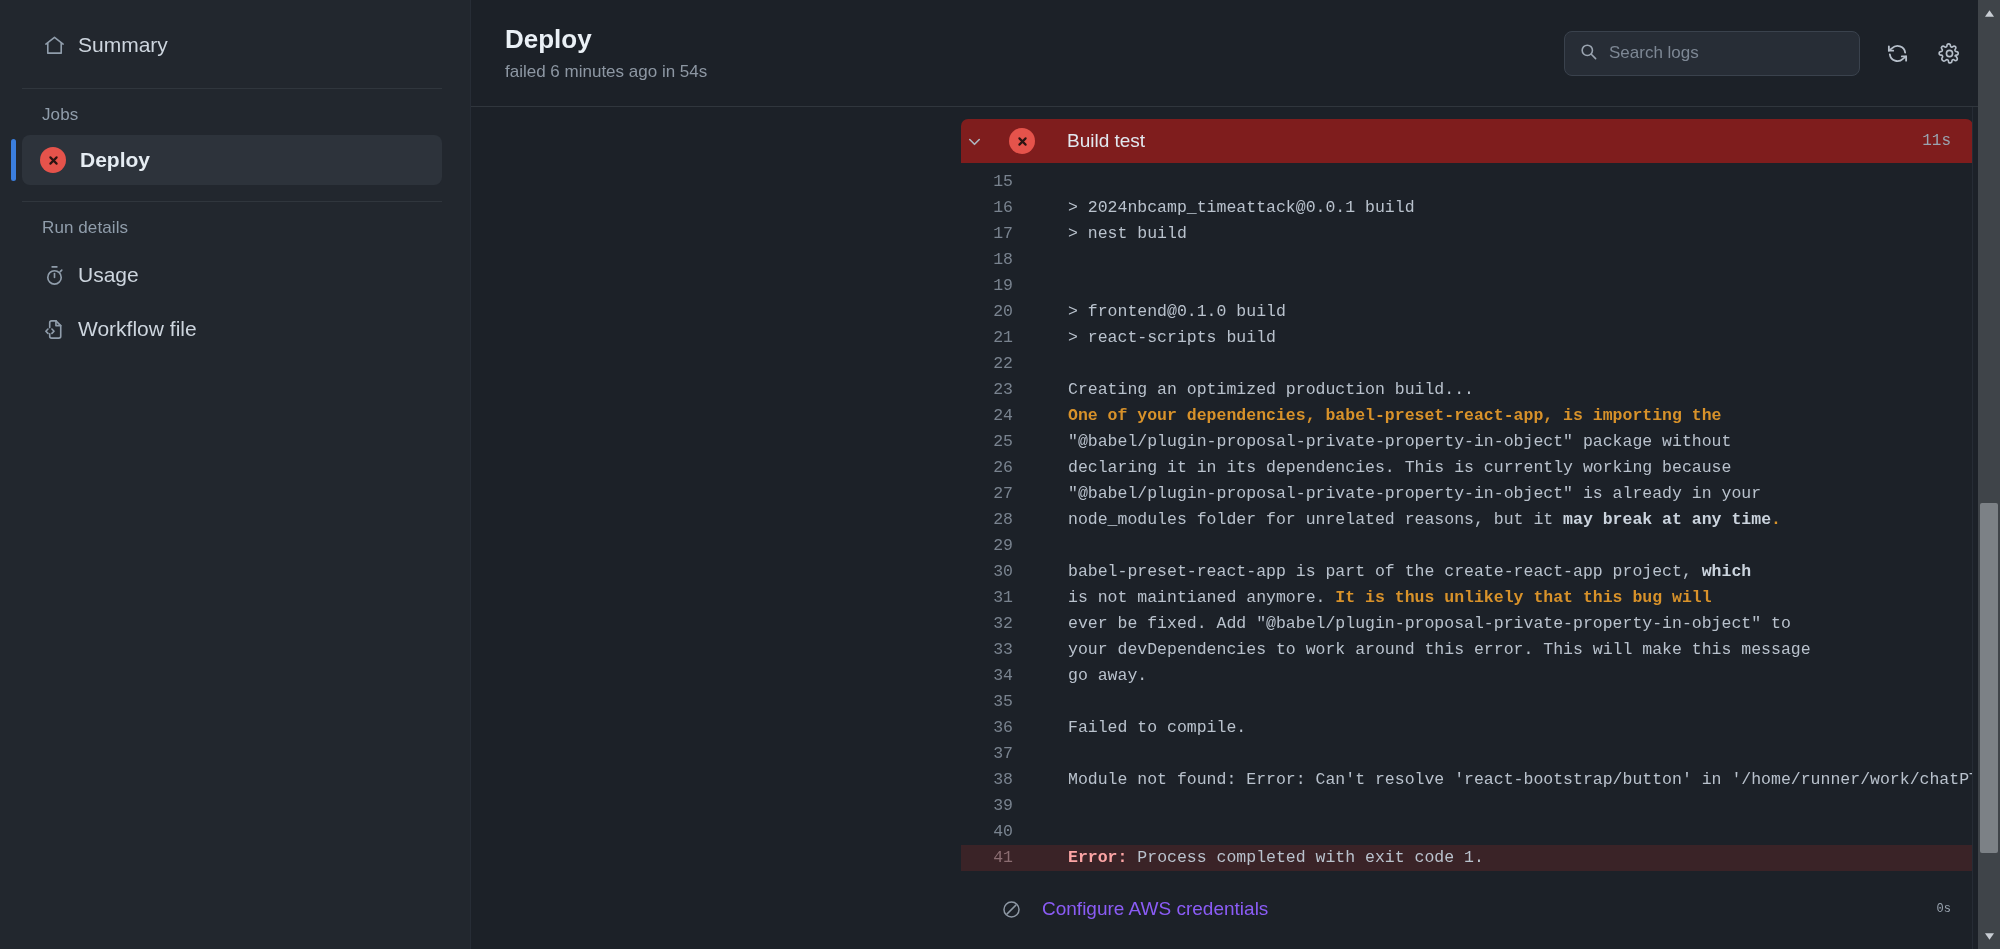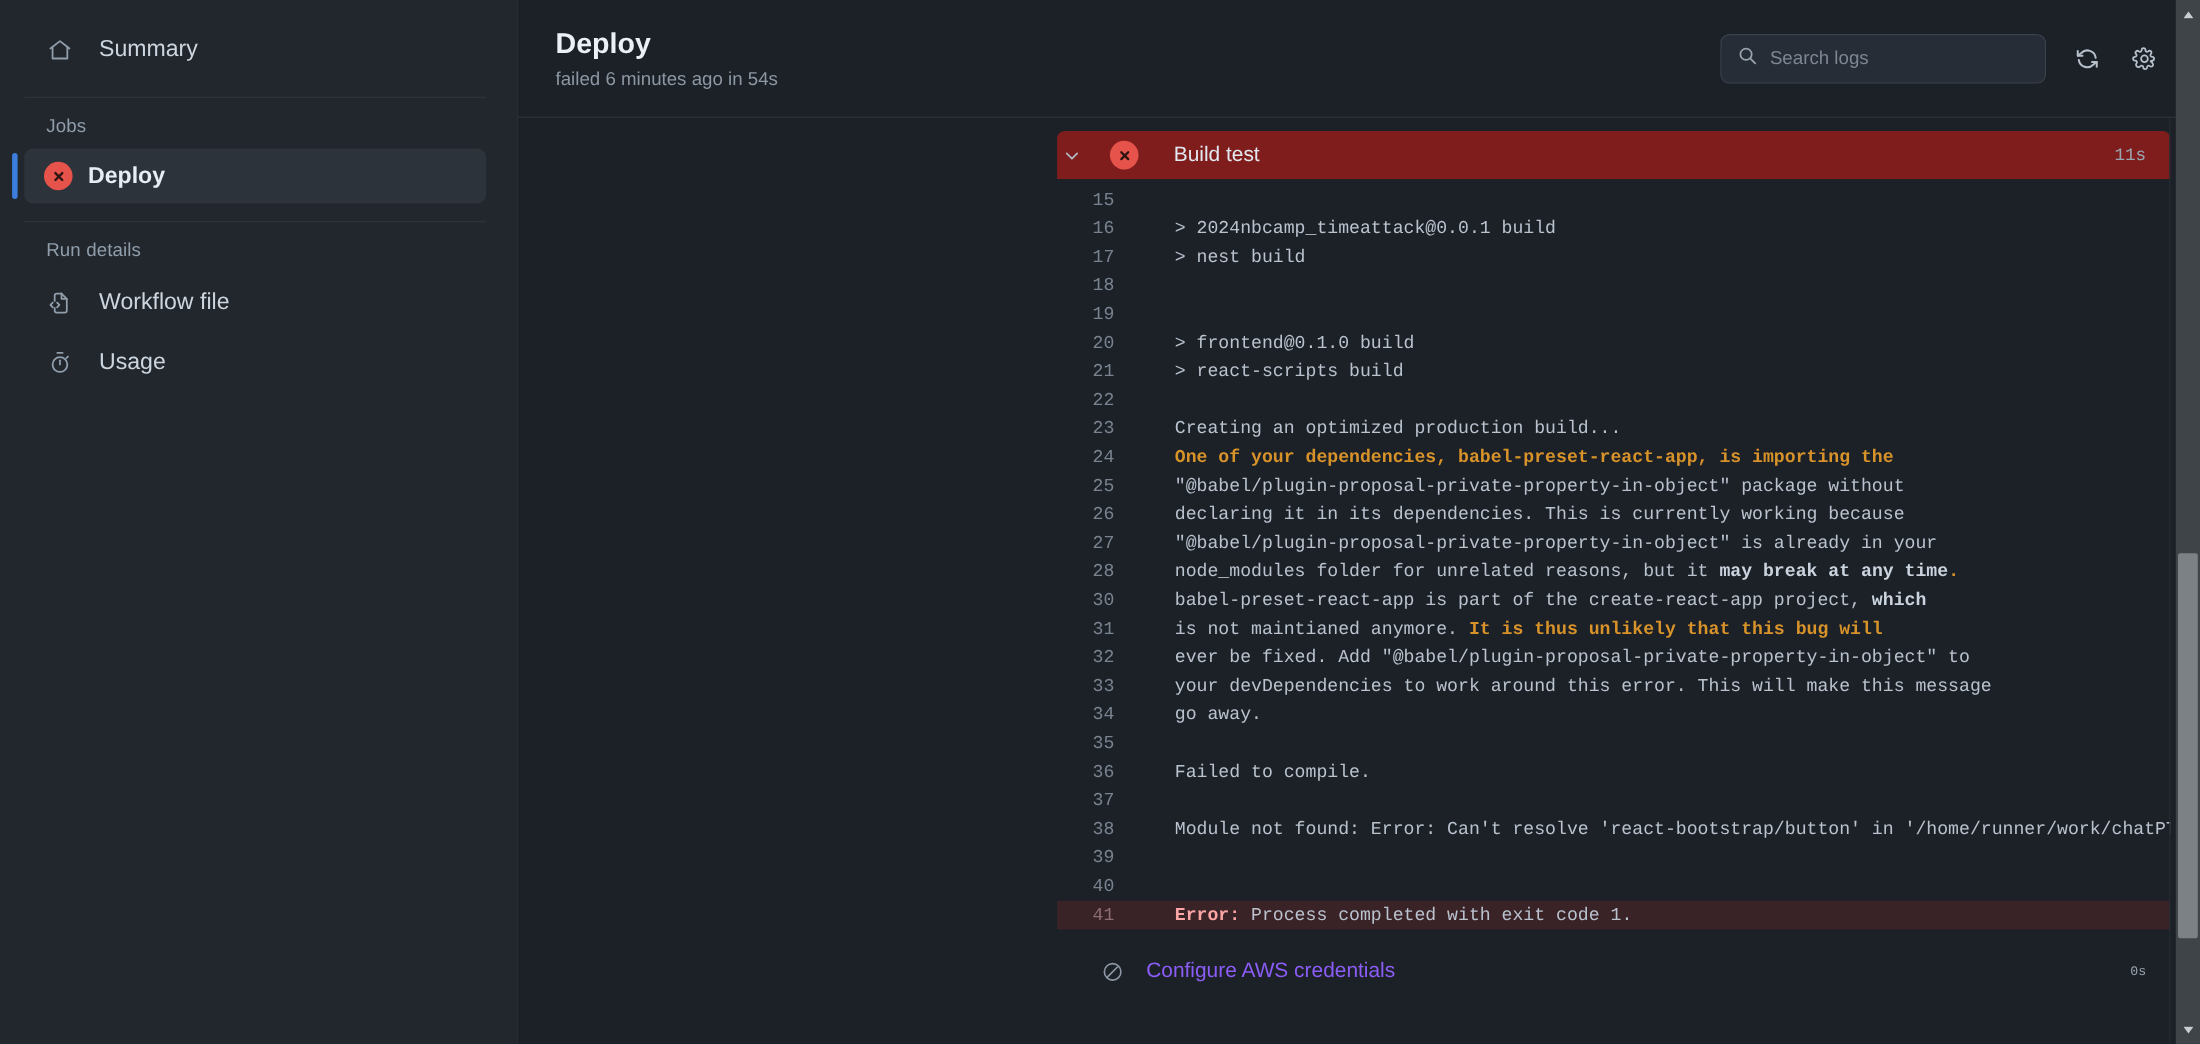--- a/index.html
+++ b/index.html
@@ -26,21 +26,21 @@
     flex: 0 0 470px;
     background: #22272e;
     padding: 18px 0 0 0;
     height: 949px;
     overflow: hidden;
   }
 
   .side-row {
     display: flex;
     align-items: center;
-    gap: 24px;
+    gap: 12px;
     height: 54px;
     margin: 0 28px 0 22px;
     padding: 0 20px;
     border-radius: 8px;
     font-size: 21px;
     color: #cdd5de;
     position: relative;
     cursor: pointer;
   }
   .side-row .ico {
@@ -309,40 +309,40 @@
       <span>Deploy</span>
     </div>
 
     <div class="side-divider"></div>
 
     <div class="side-heading">Run details</div>
 
     <div class="side-row">
       <span class="ico">
         <svg width="23" height="23" viewBox="0 0 24 24" fill="none" stroke="currentColor" stroke-width="1.7" stroke-linecap="round" stroke-linejoin="round">
+          <circle cx="12" cy="14" r="7"></circle>
+            <path d="M12 14V10"></path>
+            <path d="M9.5 3h5"></path>
+            <path d="M18 8l1.6-1.6"></path>
+        </svg>
+      </span>
+      <span>Usage</span>
+    </div>
+
+    <div class="side-row">
+      <span class="ico">
+        <svg width="23" height="23" viewBox="0 0 24 24" fill="none" stroke="currentColor" stroke-width="1.7" stroke-linecap="round" stroke-linejoin="round">
           <path d="M13.5 3H9a2 2 0 0 0-2 2v5"></path>
             <path d="M13.5 3l5 5V19a2 2 0 0 1-2 2H9a2 2 0 0 1-2-2v-2.5"></path>
             <path d="M13.5 3v5h5"></path>
           <path d="M5.2 11.5L3 13.8l2.2 2.3"></path>
             <path d="M9.3 11.5l2.2 2.3-2.2 2.3"></path>
         </svg>
       </span>
       <span>Workflow file</span>
-    </div>
-
-    <div class="side-row">
-      <span class="ico">
-        <svg width="23" height="23" viewBox="0 0 24 24" fill="none" stroke="currentColor" stroke-width="1.7" stroke-linecap="round" stroke-linejoin="round">
-          <circle cx="12" cy="14" r="7"></circle>
-            <path d="M12 14V10"></path>
-            <path d="M9.5 3h5"></path>
-            <path d="M18 8l1.6-1.6"></path>
-        </svg>
-      </span>
-      <span>Usage</span>
     </div>
 
   </aside>
 
   <section class="main">
 
     <header class="main-header">
       <div class="title-wrap">
         <div class="page-title">Deploy</div>
         <div class="page-sub">failed 6 minutes ago in 54s</div>
@@ -402,20 +402,21 @@
           <div class="log-line"><span class="ln">19</span><span class="lt">&nbsp;</span></div>
           <div class="log-line"><span class="ln">20</span><span class="lt"><span>&gt; frontend@0.1.0 build</span></span></div>
           <div class="log-line"><span class="ln">21</span><span class="lt"><span>&gt; react-scripts build</span></span></div>
           <div class="log-line"><span class="ln">22</span><span class="lt">&nbsp;</span></div>
           <div class="log-line"><span class="ln">23</span><span class="lt"><span>Creating an optimized production build...</span></span></div>
           <div class="log-line"><span class="ln">24</span><span class="lt"><span class="tok-warn">One of your dependencies, babel-preset-react-app, is importing the</span></span></div>
           <div class="log-line"><span class="ln">25</span><span class="lt"><span>"@babel/plugin-proposal-private-property-in-object" package without</span></span></div>
           <div class="log-line"><span class="ln">26</span><span class="lt"><span>declaring it in its dependencies. This is currently working because</span></span></div>
           <div class="log-line"><span class="ln">27</span><span class="lt"><span>"@babel/plugin-proposal-private-property-in-object" is already in your</span></span></div>
           <div class="log-line"><span class="ln">28</span><span class="lt"><span>node_modules folder for unrelated reasons, but it </span><span class="tok-bold">may break at any time</span><span class="tok-warn">.</span></span></div>
+          <div class="log-line"><span class="ln">29</span><span class="lt">&nbsp;</span></div>
           <div class="log-line"><span class="ln">30</span><span class="lt"><span>babel-preset-react-app is part of the create-react-app project, </span><span class="tok-bold">which</span></span></div>
           <div class="log-line"><span class="ln">31</span><span class="lt"><span>is not maintianed anymore. </span><span class="tok-warn">It is thus unlikely that this bug will</span></span></div>
           <div class="log-line"><span class="ln">32</span><span class="lt"><span>ever be fixed. Add "@babel/plugin-proposal-private-property-in-object" to</span></span></div>
           <div class="log-line"><span class="ln">33</span><span class="lt"><span>your devDependencies to work around this error. This will make this message</span></span></div>
           <div class="log-line"><span class="ln">34</span><span class="lt"><span>go away.</span></span></div>
           <div class="log-line"><span class="ln">35</span><span class="lt">&nbsp;</span></div>
           <div class="log-line"><span class="ln">36</span><span class="lt"><span>Failed to compile.</span></span></div>
           <div class="log-line"><span class="ln">37</span><span class="lt">&nbsp;</span></div>
           <div class="log-line"><span class="ln">38</span><span class="lt"><span>Module not found: Error: Can't resolve 'react-bootstrap/button' in '/home/runner/work/chatPT-project/chatPT-project/frontend/src/components/payment'</span></span></div>
           <div class="log-line"><span class="ln">39</span><span class="lt">&nbsp;</span></div>

